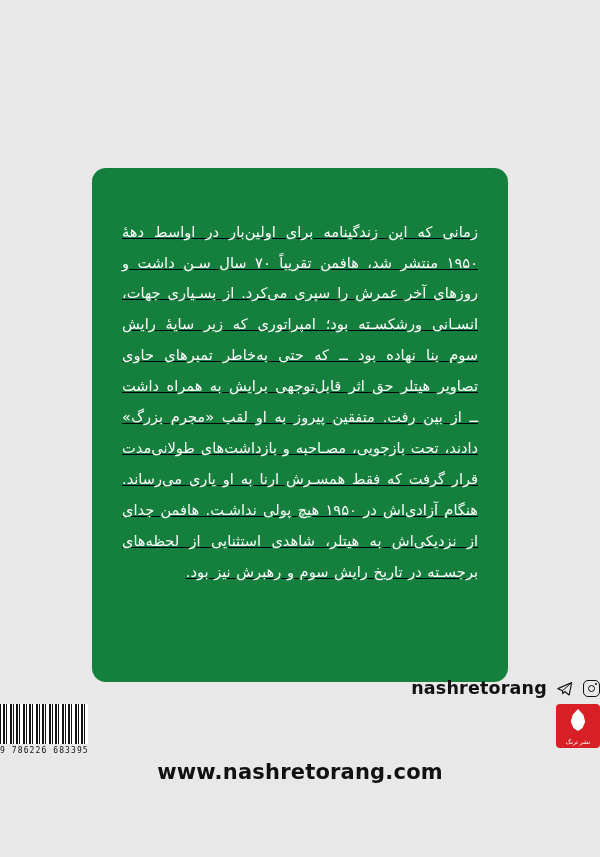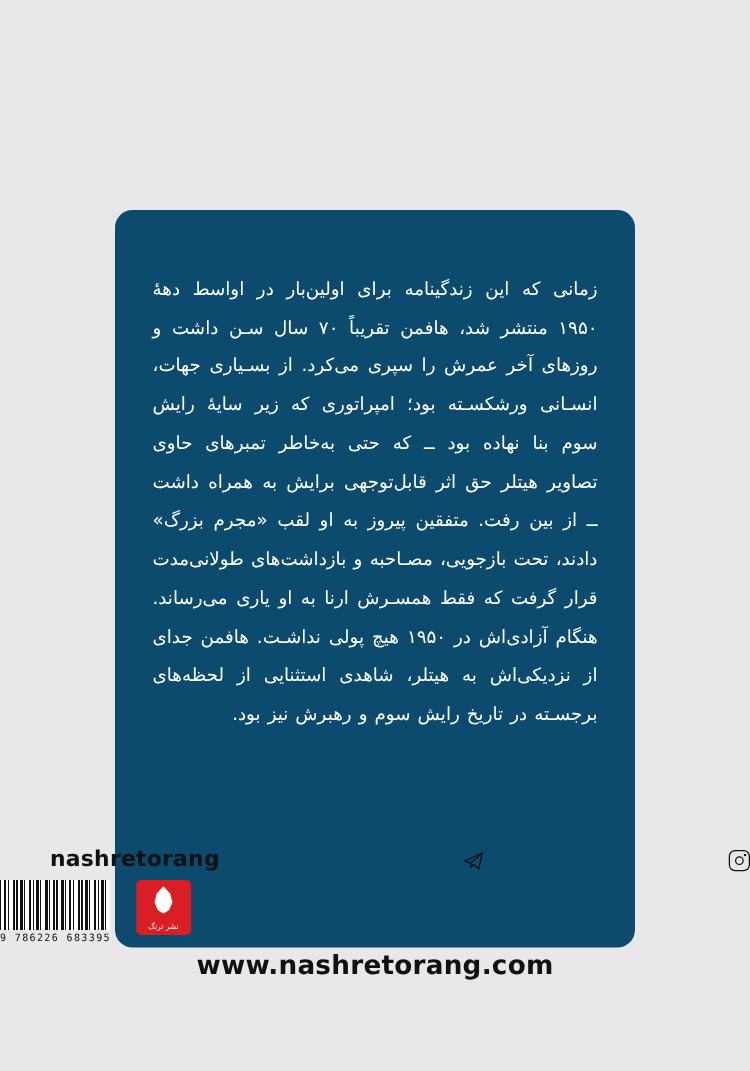--- a/index.html
+++ b/index.html
@@ -13,25 +13,26 @@
     font-family: "DejaVu Sans", "Liberation Sans", sans-serif;
     overflow: hidden;
     position: relative;
   }
 
   .book-back-cover {
     position: absolute;
     left: 92px;
     top: 168px;
     width: 416px;
-    height: 590px;
-    background: #0c4a6e;
+    height: 514px;
+    background: #15803d;
     border-radius: 14px;
     box-sizing: border-box;
     padding: 34px 30px 0 30px;
+    text-decoration: underline;
   }
 
   .blurb {
     direction: rtl;
     text-align: justify;
     color: #ffffff;
     font-size: 14.6px;
     line-height: 2.12;
     font-family: "DejaVu Sans", "Liberation Sans", sans-serif;
     letter-spacing: 0px;
@@ -47,23 +48,22 @@
   }
 
   .social-row {
     position: absolute;
     left: 0;
     right: 0;
     top: -88px;
     display: flex;
     flex-direction: row;
     align-items: center;
-    justify-content: space-between;
+    justify-content: flex-start;
     gap: 9px;
-    padding-left: 40px;
   }
 
   .ig-icon {
     width: 17px;
     height: 17px;
     border: 1.8px solid #111;
     border-radius: 5px;
     position: relative;
     box-sizing: border-box;
   }
@@ -107,21 +107,21 @@
   }
 
   .logo-barcode-row {
     position: absolute;
     left: 0;
     right: 0;
     top: -62px;
     display: flex;
     flex-direction: row;
     align-items: flex-start;
-    justify-content: flex-end;
+    justify-content: space-between;
     gap: 20px;
   }
 
   .publisher-logo {
     width: 44px;
     height: 44px;
     background: #d81f26;
     border-radius: 4px;
     position: relative;
     overflow: hidden;

